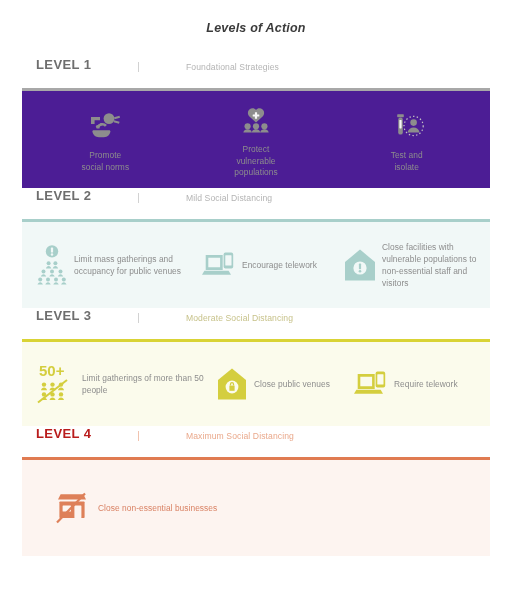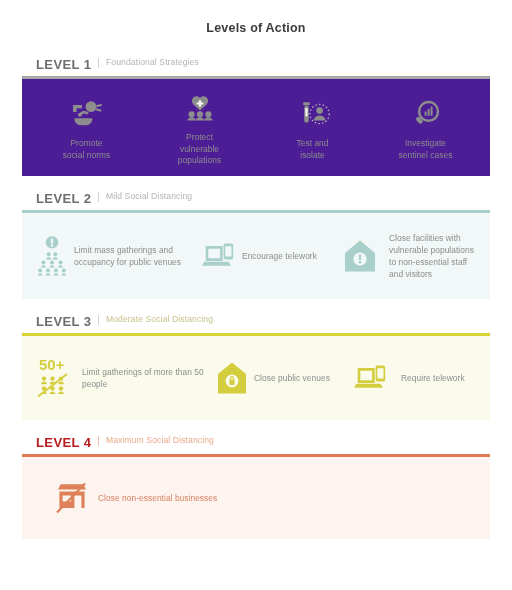--- a/index.html
+++ b/index.html
@@ -11,51 +11,53 @@
   }
   .page{width:512px;height:590px;position:relative;box-sizing:border-box;}
 
   .title{
     text-align:center;
     font-size:12.5px;
     font-weight:bold;
     color:#3b3b3b;
     letter-spacing:.2px;
     padding-top:21px;
+    font-style:italic;
   }
 
   .level{margin:0 22px;}
   .lvl1-wrap{margin-top:22px;}
-  .lvl-wrap{margin-top:15px;}
+  .lvl-wrap{}
 
   .hdr{
-    display:flex;align-items:flex-start;
+    display:flex;align-items:flex-end;
     padding-left:14px;
-    padding-bottom:4px;
+    padding-bottom:16px;
+    gap:40px;
   }
   .hdr-label{
     font-size:13px;font-weight:bold;letter-spacing:.4px;
   }
   .hdr-pipe{
     font-size:10px;margin:0 6px;color:#c9c9c9;
   }
   .hdr-sub{
     font-size:8.6px;letter-spacing:.1px;
   }
 
   .rule{height:3px;width:100%;}
 
   .panel{
     display:flex;align-items:center;
     box-sizing:border-box;
   }
   .p1{background:#4c1d95;height:97px;padding:0 8px;}
   .p2{background:#f1f8f7;height:86px;padding:0 8px;}
   .p3{background:#fbfbec;height:84px;padding:8px 8px;}
-  .p4{background:#fdf4f0;height:82px;padding:8px 8px;}
+  .p4{background:#fdf4f0;height:96px;padding:8px 8px;}
 
   
   .cell-v{
     flex:1;display:flex;flex-direction:column;align-items:center;
     justify-content:flex-start;padding-top:3px;
   }
   .cell-v .ico{height:34px;display:flex;align-items:center;justify-content:center;}
   .cell-v .lbl{
     margin-top:7px;text-align:center;font-size:8.4px;line-height:11.5px;
     color:#8d8d8d;letter-spacing:.05px;
@@ -67,21 +69,21 @@
     width:44px;min-width:44px;display:flex;align-items:center;justify-content:center;
   }
   .cell-h .lbl{
     font-size:8.4px;line-height:12.2px;letter-spacing:.05px;
   }
 
   .l2 .lbl{color:#8d8d8d;}
   .l3 .lbl{color:#8d8d8d;}
   .l4 .lbl{color:#d98163;}
 
-  .grow{flex:1;gap:7px;}
+  .grow{flex:1;}
   .spacer{width:16px;}
 
   svg{display:block;}
 </style>
 </head>
 <body>
 
 <div class="page">
 
   <div class="title">Levels of Action</div>
@@ -151,37 +153,20 @@
             </g>
           </svg>
         </div>
         <div class="lbl">
           <span>Test and</span><br>
           <span>isolate</span>
         </div>
       </div>
 
 
-      <div class="cell-v">
-        <div class="ico">
-          <svg width="34" height="30" viewBox="0 0 34 30">
-            <g fill="#8d8d8d">
-              <circle cx="19.6" cy="12.4" r="9.4" fill="none" stroke="#8d8d8d" stroke-width="2.4"></circle>
-              <rect x="15.6" y="12.6" width="2" height="4.2" rx=".5"></rect>
-              <rect x="18.6" y="10" width="2" height="6.8" rx=".5"></rect>
-              <rect x="21.6" y="7.4" width="2" height="9.4" rx=".5"></rect>
-              <rect x="6.6" y="19.1" width="7.6" height="4.4" rx="2.2" transform="rotate(45 10.4 21.3)"></rect>
-            </g>
-          </svg>
-        </div>
-        <div class="lbl">
-          <span>Investigate</span><br>
-          <span>sentinel cases</span>
-        </div>
-      </div>
 
     </div>
   </div>
 
   <div class="level lvl-wrap l2">
     <div class="hdr">
       <span class="hdr-label" style="color:#6e6e6e">LEVEL 2</span>
       <span class="hdr-pipe">|</span>
       <span class="hdr-sub" style="color:#b4b4b4">Mild Social Distancing</span>
     </div>

